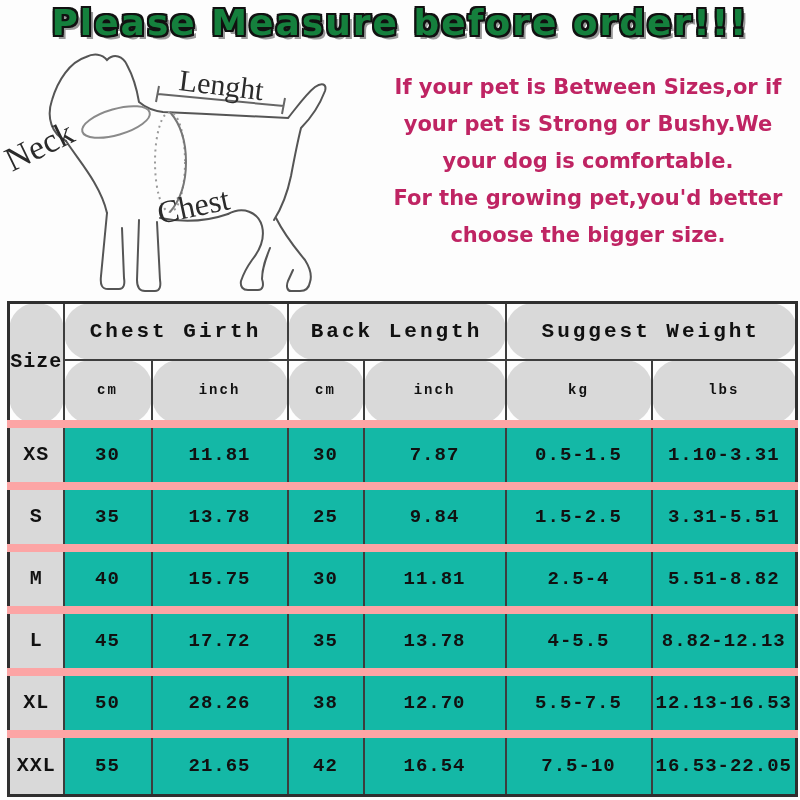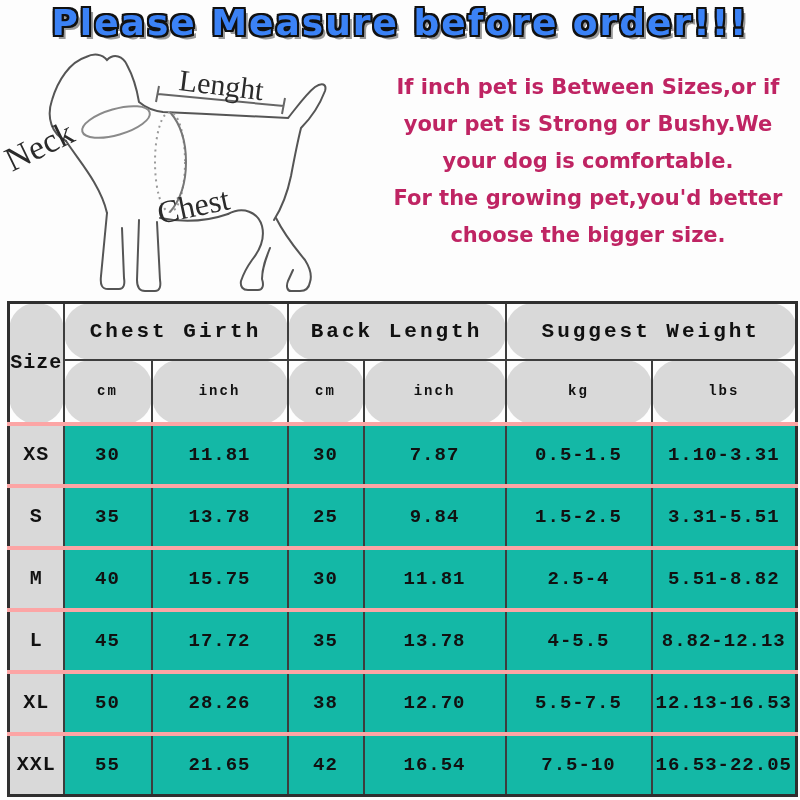--- a/index.html
+++ b/index.html
@@ -11,21 +11,21 @@
   }
 
   
   .title {
     position: absolute; top: 2px; left: 0; width: 100%;
     text-align: center;
     font-family: "DejaVu Sans", sans-serif;
     font-weight: bold;
     font-size: 36px;
     letter-spacing: 2px;
-    color: #3b82f6;
+    color: #15803d;
     text-shadow:
       -2px -2px 0 #111, 2px -2px 0 #111, -2px 2px 0 #111, 2px 2px 0 #111,
       -2px 0 0 #111, 2px 0 0 #111, 0 -2px 0 #111, 0 2px 0 #111,
       4px 4px 0 #9a9a9a;
   }
 
   
   .dog-diagram { position: absolute; left: 0; top: 48px; width: 390px; height: 250px; }
   .dog-diagram svg { width: 100%; height: 100%; }
   .diagram-label {
@@ -58,21 +58,21 @@
     border: 2px solid #3d3d3d;
     text-align: center;
     vertical-align: middle;
     white-space: nowrap;
     font-weight: bold;
   }
   table.size-table thead th { background: #d9d9d9; font-size: 21px; letter-spacing: 3px; border-radius: 27px; }
   table.size-table thead tr.group-row { height: 57px; }
   table.size-table thead tr.unit-row  { height: 64px; }
   table.size-table thead tr.unit-row th { font-size: 14px; letter-spacing: 2px; }
-  table.size-table tbody tr { height: 62px; border-top: 4px solid #fca5a5; }
+  table.size-table tbody tr { height: 62px; border-top: 8px solid #fca5a5; }
   table.size-table tbody th { background: #d9d9d9; font-size: 20px; letter-spacing: 1px; }
   table.size-table tbody td { background: #14b8a6; font-size: 19px; letter-spacing: 1px; }
   th.corner { font-size: 20px !important; letter-spacing: 1px !important; }
 </style>
 </head>
 <body>
 
 <div class="stage">
 
   <div class="title">Please Measure before order!!!</div>
@@ -101,21 +101,21 @@
 
       <path d="M158,46 L284,58 M159,38 L156,54 M285,50 L282,66" fill="none" stroke="#666" stroke-width="2"></path>
 
       <text class="diagram-label" x="12" y="124" font-size="34" transform="rotate(-26 12 124)">Neck</text>
       <text class="diagram-label" x="178" y="42" font-size="30" transform="rotate(7 178 42)">Lenght</text>
       <text class="diagram-label" x="160" y="176" font-size="32" transform="rotate(-12 160 176)">Chest</text>
     </svg>
   </div>
 
   <div class="notice">
-    <div>If inch pet is Between Sizes,or if</div>
+    <div>If your pet is Between Sizes,or if</div>
     <div>your pet is Strong or Bushy.We</div>
     <div>your dog is comfortable.</div>
     <div>For the growing pet,you'd better</div>
     <div>choose the bigger size.</div>
   </div>
 
   <div class="size-table-wrap">
     <table class="size-table">
       <colgroup>
         <col style="width:55px">

